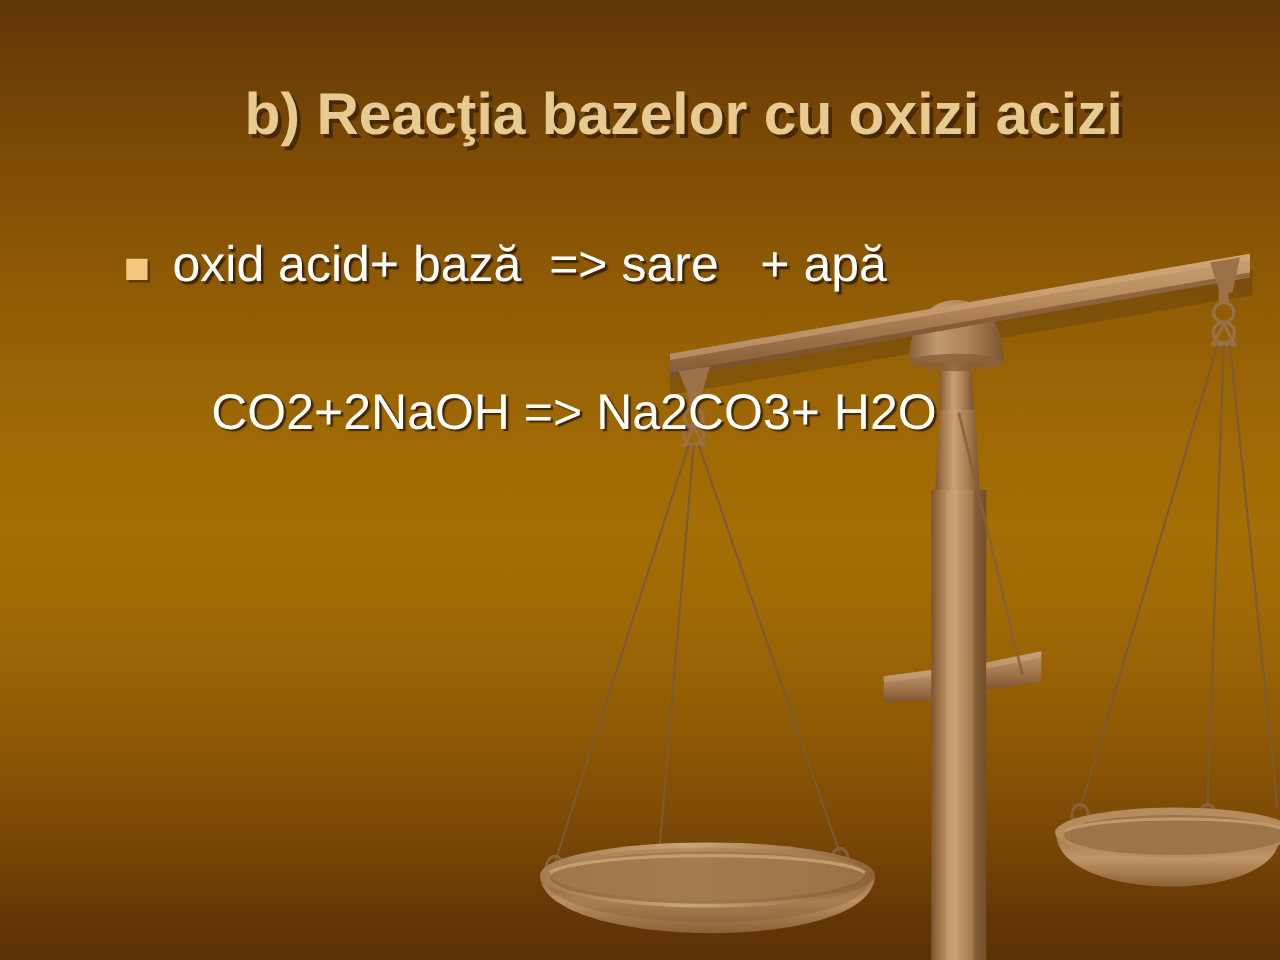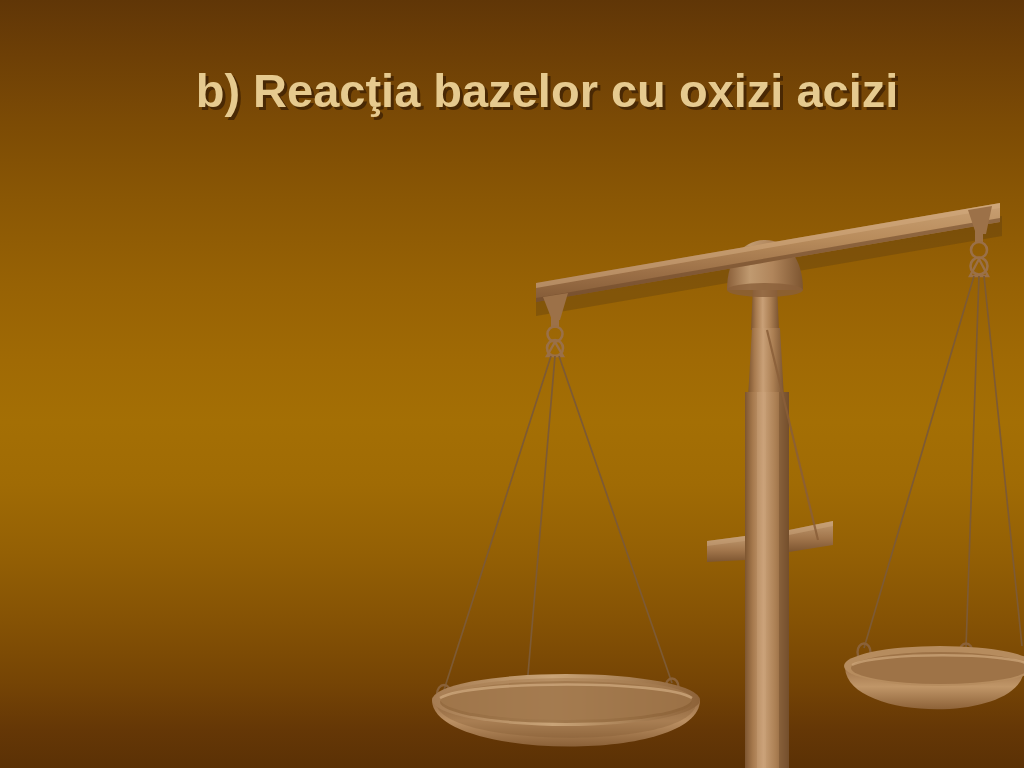--- a/index.html
+++ b/index.html
@@ -246,18 +246,25 @@
 
     <line x1="767" y1="330" x2="818" y2="540" stroke="#8a5f39" stroke-width="2.2" opacity="0.85"></line>
   </svg>
 
   <div class="text-layer">
 
     <div id="title">b) Reacţia bazelor cu oxizi acizi</div>
 
     <div id="body-block">
 
-
-
+      <div class="bullet-row">
+        <span class="bullet-marker"></span>
+        <span class="line-text">oxid acid+ bază  =&gt; sare   + apă</span>
+      </div>
+
+
+      <div class="eq-row eq-2">
+        <span class="line-text">CO2+2NaOH =&gt; Na2CO3+ H2O</span>
+      </div>
 
     </div>
   </div>
 </div>
 
 </body></html>

